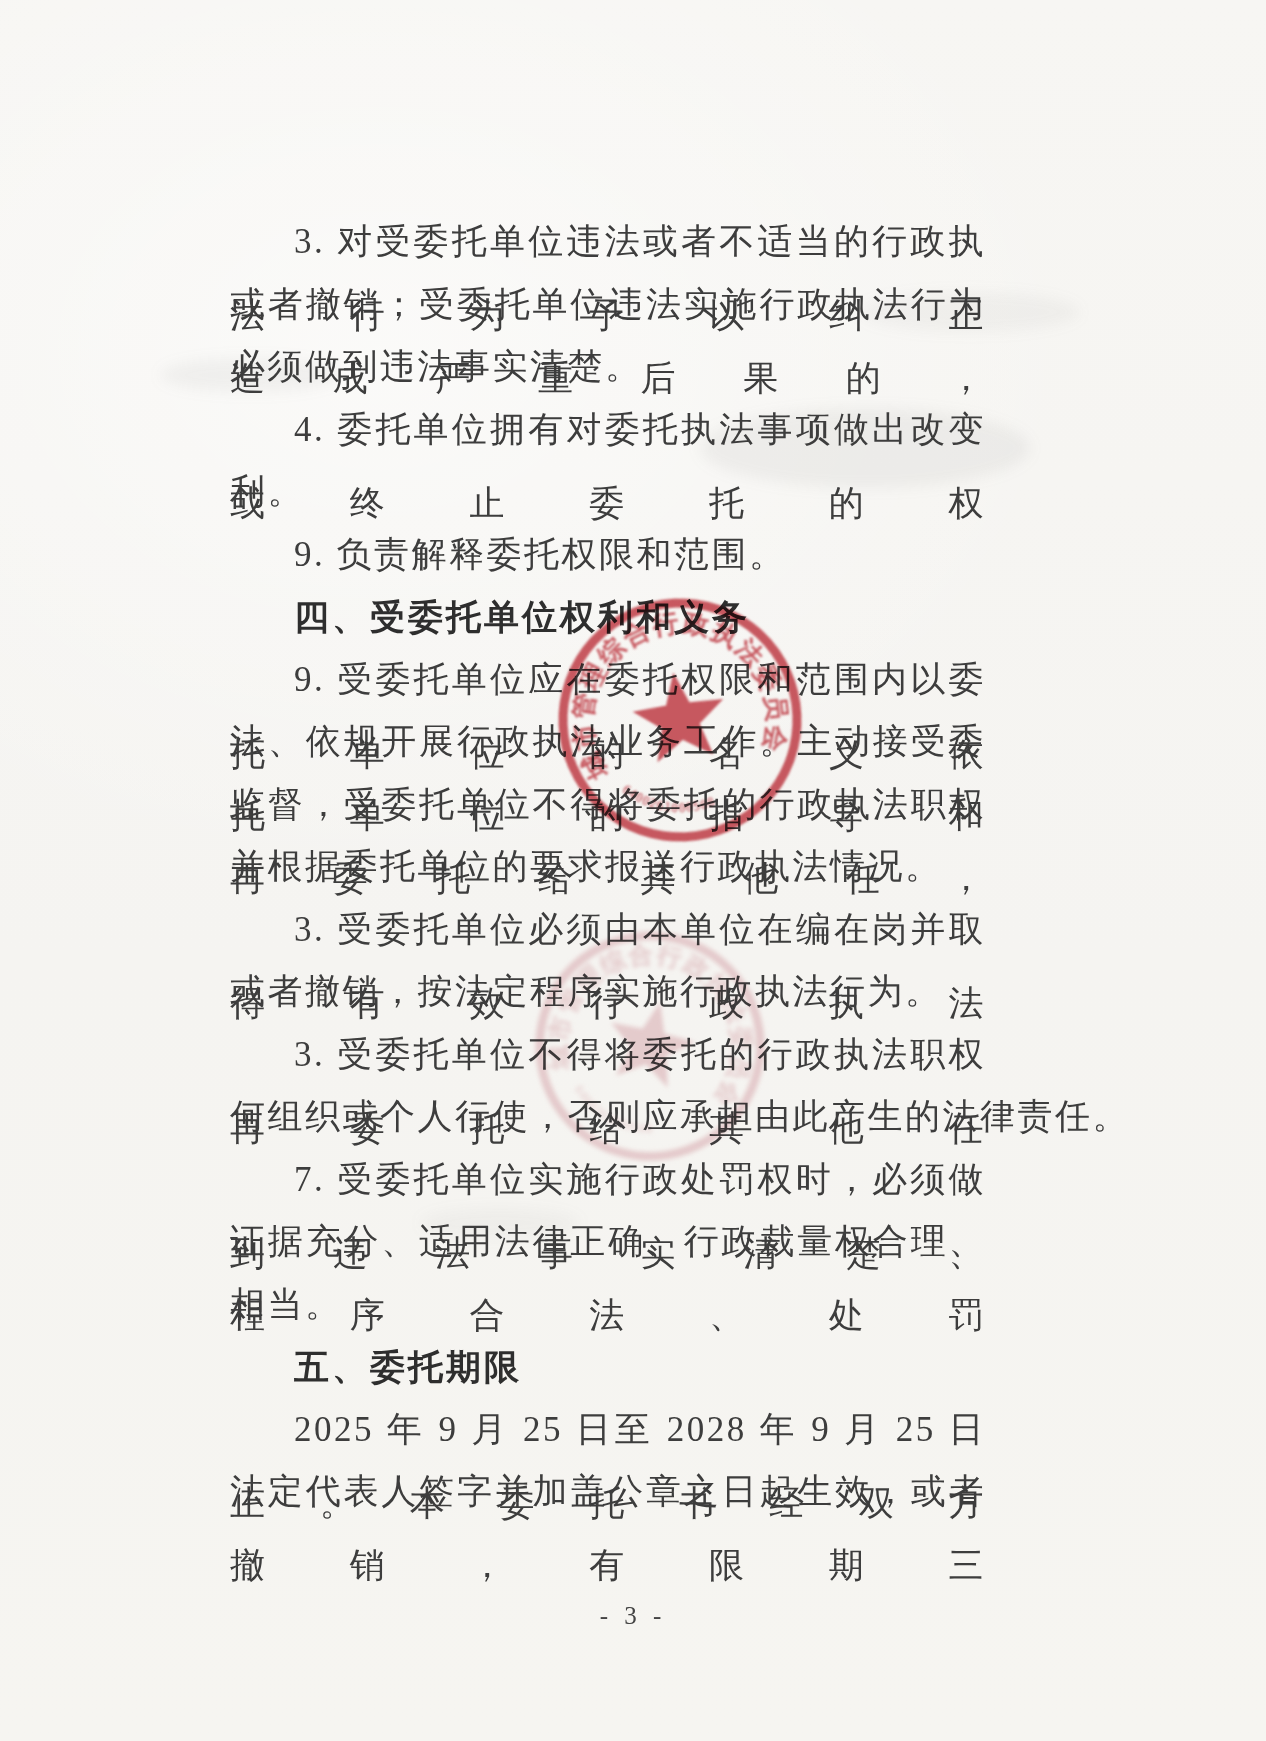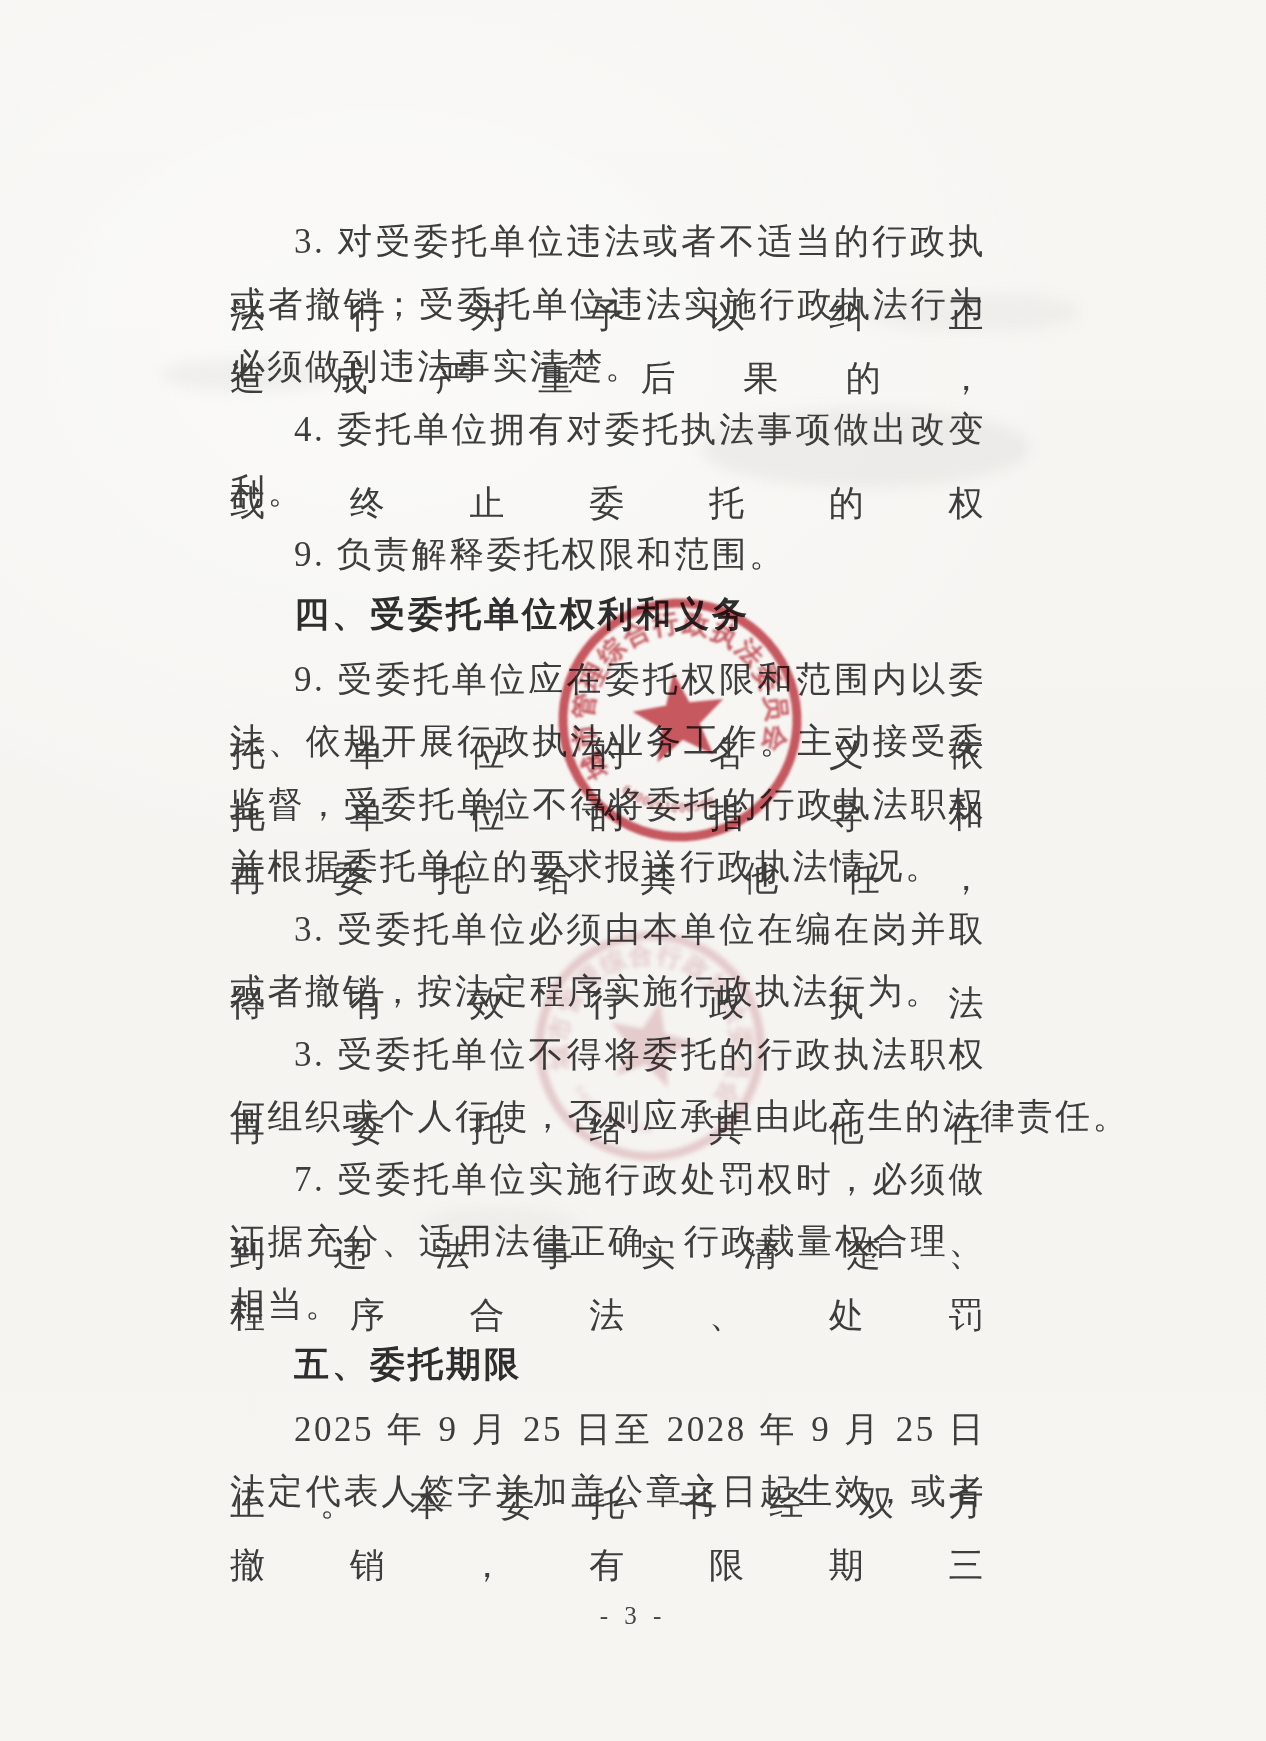--- a/index.html
+++ b/index.html
@@ -18,21 +18,21 @@
     color:var(--ink);
   }
   .lines{position:absolute; left:186px; top:205px; width:800px;}
   .line{
     height:62.5px; line-height:74px; font-size:35px;
     letter-spacing:2.5px; white-space:nowrap; color:var(--ink);margin-left:44px;
   }
   .line.justify{white-space:normal; text-align:justify; text-align-last:justify;}
   .line.indent{text-indent:64px;}
   .line.bold{
-    font-family:Liberation Mono, monospace;
+    font-family:Liberation Sans, sans-serif;
     font-weight:700; color:var(--ink_heading); letter-spacing:3px;
   }
   .pagenum{
     position:absolute; left:0; top:1602px; width:100%; text-align:center;
     font-size:25px; letter-spacing:5px; color:var(--pagenum);
   }
   .seal{position:absolute; mix-blend-mode:multiply; pointer-events:none;}
   .seal-strong{left:557px; top:597px; width:246px; height:246px;
     opacity:.88; filter:blur(1.1px); transform:rotate(-8deg);}
   .seal-faint{left:534px; top:930px; width:232px; height:232px;

